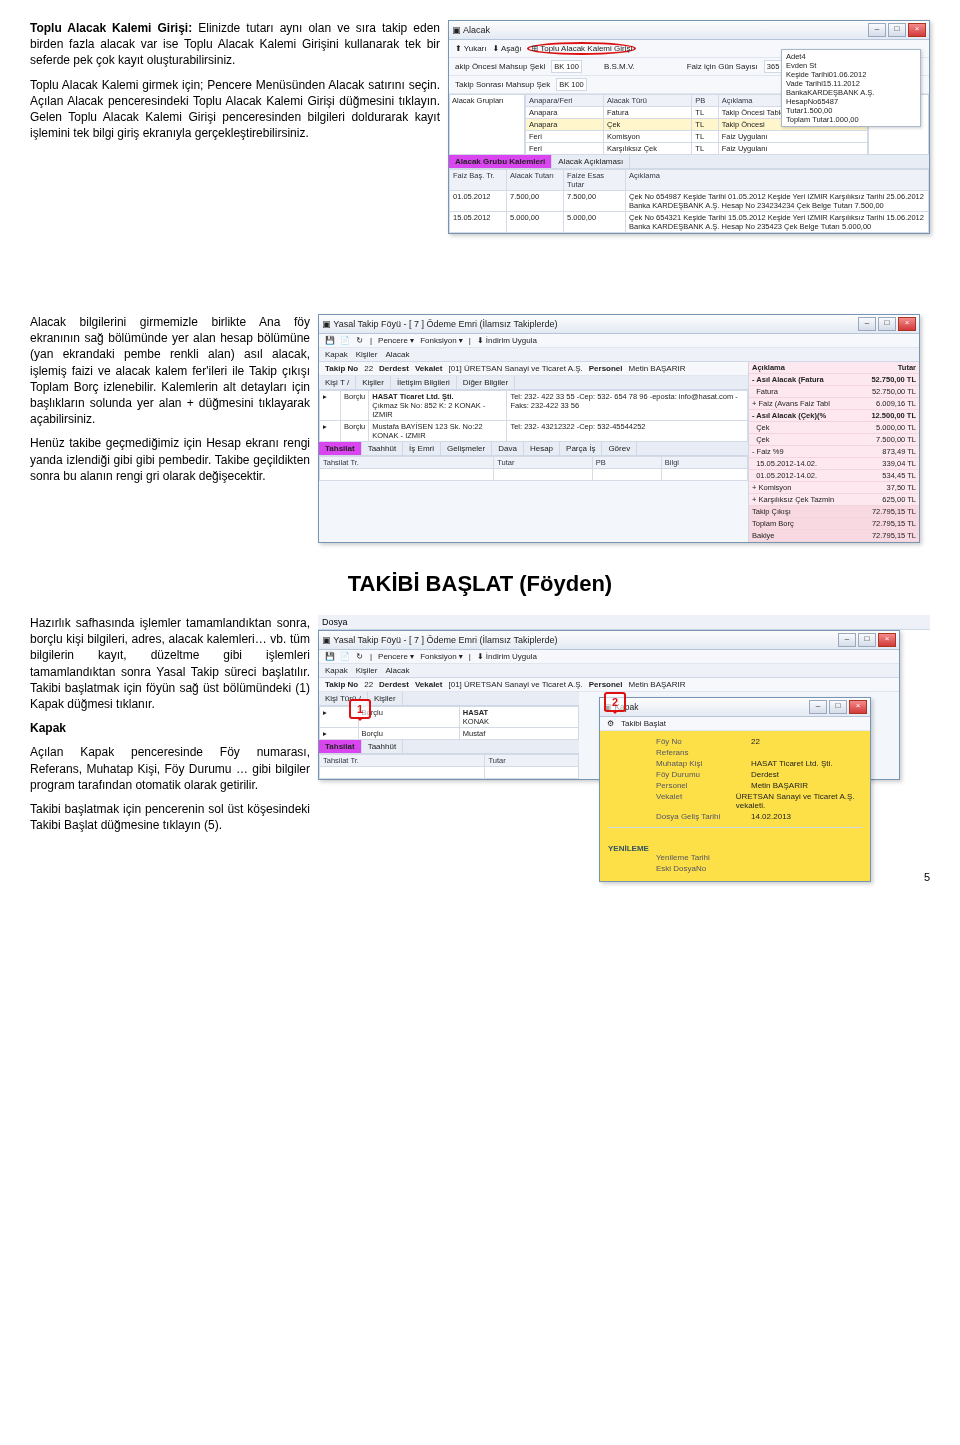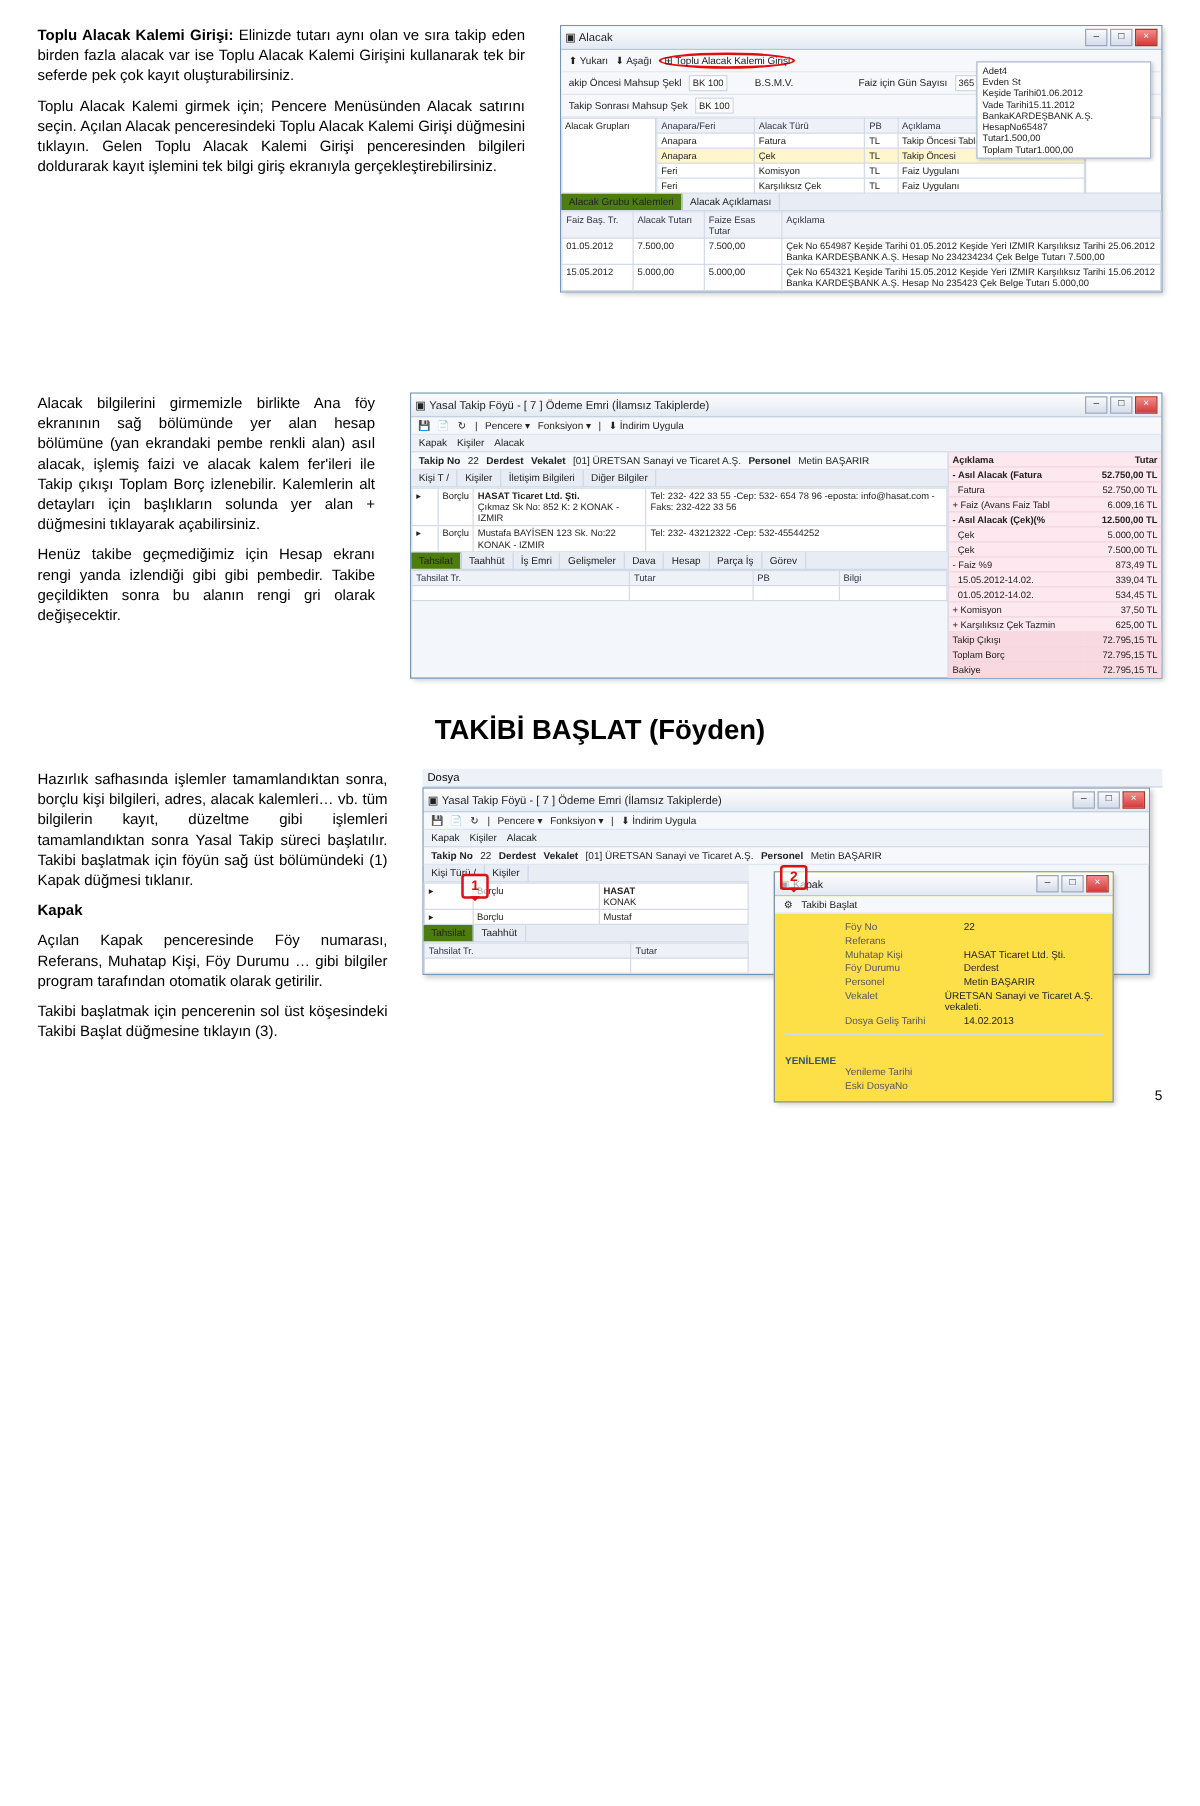--- a/index.html
+++ b/index.html
@@ -6,21 +6,21 @@
     font-family: Arial, sans-serif;
     font-size: 12px;
     color: #000;
     margin: 0;
     padding: 20px 30px;
     width: 900px;
     background: #fff;
   }
   .section {
     display: flex;
-    gap: 28px;
+    gap: 8px;
     margin-bottom: 20px;
     align-items: flex-start;
   }
   .text-col {
     width: 420px;
     text-align: justify;
     line-height: 1.35;
   }
   .text-col-narrow {
     width: 280px;
@@ -71,22 +71,22 @@
   .tabstrip {
     display: flex;
     background: #e8edf5;
     border-bottom: 1px solid #cfd8e6;
   }
   .tab {
     padding: 2px 6px;
     border-right: 1px solid #cfd8e6;
   }
   .tab.active {
-    background: #4d7c0f;
-    font-weight: normal;
+    background: #d946ef;
+    font-weight: bold;
   }
   table.grid {
     border-collapse: collapse;
     width: 100%;
     background: #fff;
   }
   table.grid th, table.grid td {
     border: 1px solid #d5dbe6;
     padding: 1px 3px;
     font-size: 7.5px;
@@ -493,21 +493,21 @@
   </div>
 </div>
 
 <h2 class="section-title">TAKİBİ BAŞLAT (Föyden)</h2>
 
 <div class="section">
   <div class="text-col-narrow">
     <p>Hazırlık safhasında işlemler tamamlandıktan sonra, borçlu kişi bilgileri, adres, alacak kalemleri… vb. tüm bilgilerin kayıt, düzeltme gibi işlemleri tamamlandıktan sonra Yasal Takip süreci başlatılır. Takibi başlatmak için föyün sağ üst bölümündeki (1) Kapak düğmesi tıklanır.</p>
     <p><span class="bold">Kapak</span></p>
     <p>Açılan Kapak penceresinde Föy numarası, Referans, Muhatap Kişi, Föy Durumu … gibi bilgiler program tarafından otomatik olarak getirilir.</p>
-    <p>Takibi başlatmak için pencerenin sol üst köşesindeki Takibi Başlat düğmesine tıklayın (3).</p>
+    <p>Takibi başlatmak için pencerenin sol üst köşesindeki Takibi Başlat düğmesine tıklayın (5).</p>
   </div>
 
   <div class="img-col">
     <div style="font-size:9px; padding:2px 4px; border-bottom:1px solid #cfd8e6; background:#eef2f8;">Dosya</div>
     <div class="win win3">
       <div class="titlebar">
         <span><span class="ico">▣</span> <span>Yasal Takip Föyü - [ 7 ] Ödeme Emri (İlamsız Takiplerde)</span></span>
         <span class="wicons">
           <span class="wbtn">–</span>
           <span class="wbtn">□</span>

